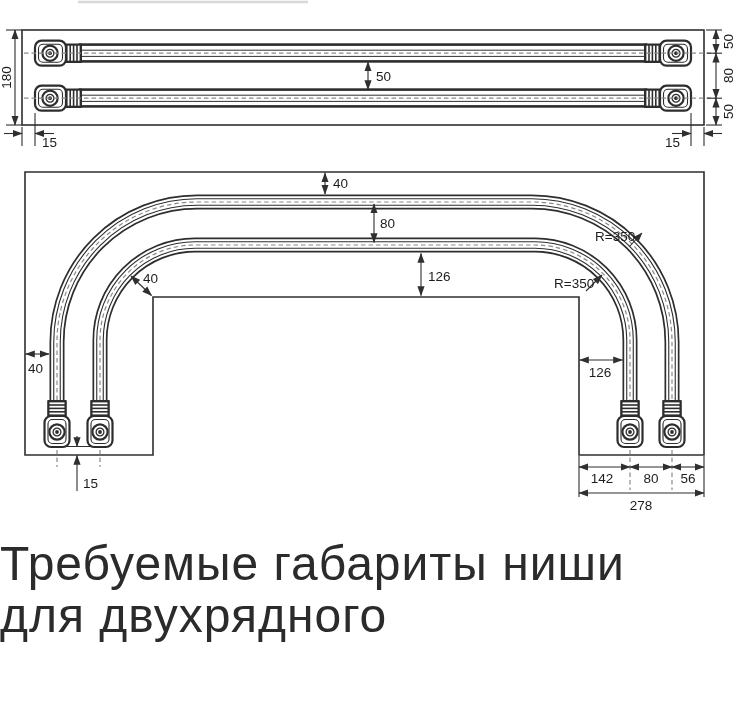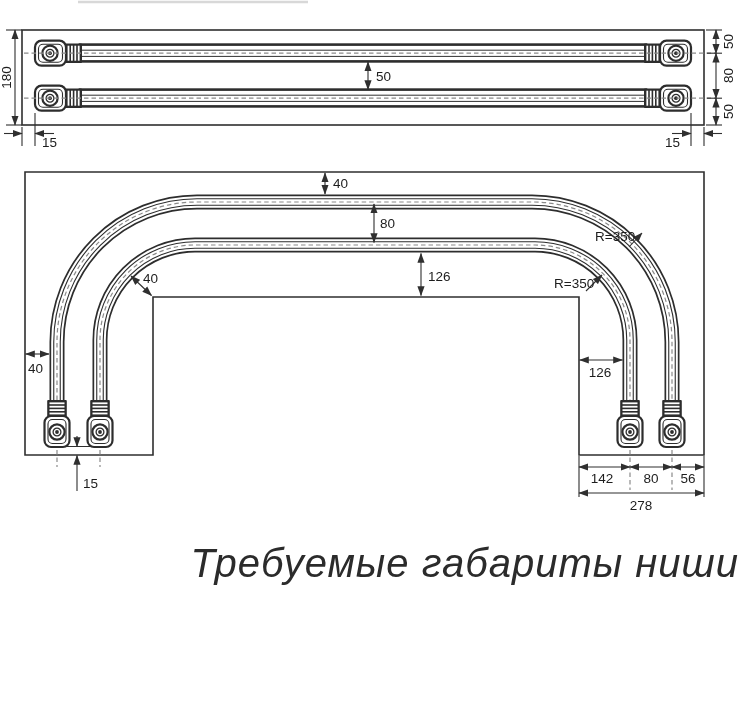--- a/index.html
+++ b/index.html
@@ -8,22 +8,22 @@
   svg{position:absolute;top:0;left:0;display:block;}
   .outline{fill:none;stroke:#2f2f2f;stroke-width:1.6;}
   .thin{fill:none;stroke:#2f2f2f;stroke-width:1;}
   .dim{stroke:#2f2f2f;stroke-width:1.1;fill:none;}
   .dash{fill:none;stroke:#8a8a8a;stroke-width:1.2;stroke-dasharray:4.5 3;}
   .dimtext{font-family:"Liberation Sans",sans-serif;font-size:13.5px;fill:#1d1d1d;}
   .railA{fill:none;stroke:#2d2d2d;stroke-width:15;}
   .railB{fill:none;stroke:#ffffff;stroke-width:11.6;}
   .railC{fill:none;stroke:#2d2d2d;stroke-width:7.6;}
   .railD{fill:none;stroke:#ffffff;stroke-width:5.4;}
-  .caption{position:absolute;top:538px;left:0;right:0;text-align:right;
-           font-size:40px;line-height:51.5px;letter-spacing:1px;color:#2b2b2b;font-style:italic;}
+  .caption{position:absolute;top:538px;left:0;right:0;text-align:left;
+           font-size:48px;line-height:51.5px;letter-spacing:1px;color:#2b2b2b;}
 </style>
 </head>
 <body>
 
 <div class="page">
 
 <svg width="739" height="530" viewBox="0 0 739 530">
   <defs>
     <marker id="ah" viewBox="0 0 10 8" refX="9.3" refY="4" markerWidth="10" markerHeight="8" orient="auto-start-reverse" markerUnits="userSpaceOnUse">
       <path d="M0,0.4 L10,4 L0,7.6 Z" fill="#2f2f2f"></path>
@@ -194,15 +194,16 @@
       <text class="dimtext" x="651" y="483" text-anchor="middle">80</text>
       <text class="dimtext" x="688" y="483" text-anchor="middle">56</text>
       <line x1="579" y1="493" x2="704" y2="493" class="dim" marker-start="url(#ah)" marker-end="url(#ah)"></line>
       <text class="dimtext" x="641" y="510" text-anchor="middle">278</text>
     </g>
   </g>
 </svg>
 
 <div class="caption">
   <div>Требуемые габариты ниши</div>
+  <div>для двухрядного</div>
 </div>
 
 </div>
 
 </body></html>

